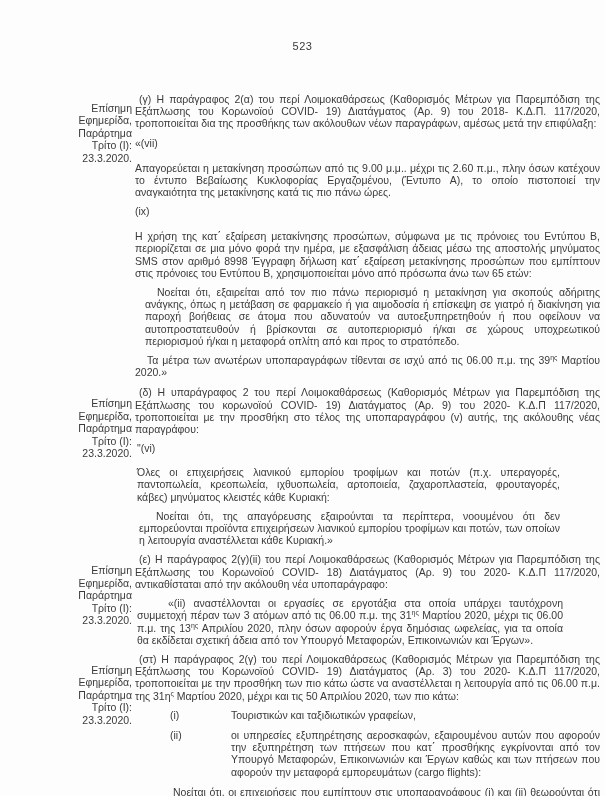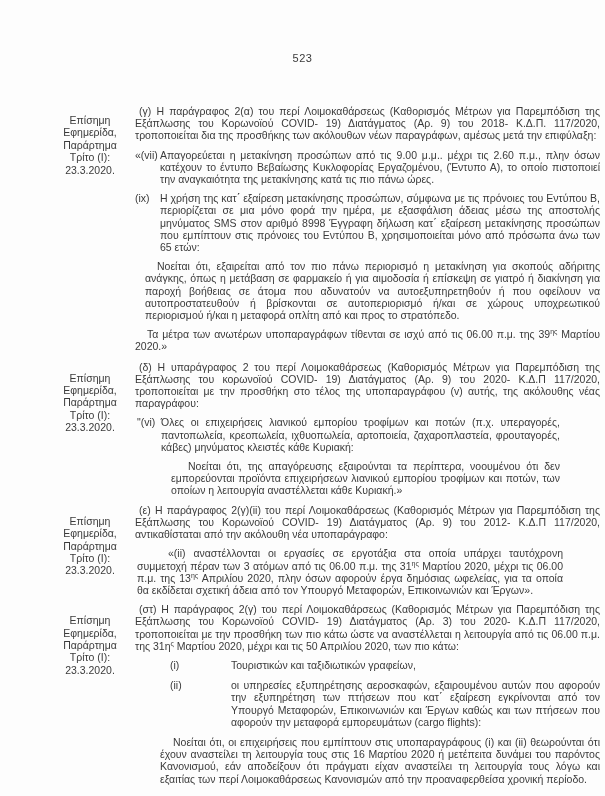--- a/index.html
+++ b/index.html
@@ -5,59 +5,59 @@
   html,body{margin:0;padding:0;}
   body{
     width:605px;height:796px;
     background:#fdfdfd;
     font-family:"Liberation Sans","DejaVu Sans",sans-serif;
     color:#3a3a3a;
     overflow:hidden;
   }
   .page{position:relative;width:605px;height:796px;}
   .page-number{
-    padding-top:52px;
+    padding-top:40px;
     text-align:center;
     font-size:11px;
     letter-spacing:0.5px;
   }
   .main{
     margin-left:135px;
     margin-right:5px;
     margin-top:41px;
     font-size:10.5px;
     line-height:12.2px;
   }
   .p{
     text-align:justify;
     margin:0 0 7px 0;
   }
   .lead{text-indent:4px;position:relative;}
   .ta-metra{text-indent:12px;margin-bottom:8px;}
-  .hang{display:flex;margin:0 0 7px 0;}
+  .hang{display:flex;margin:0 0 7px 0;flex-direction:column;}
   .hang .lbl{flex:0 0 25px;white-space:nowrap;}
   .hang .txt{flex:1;text-align:justify;}
   .block-vi{margin-left:2px;margin-right:40px;}
   .block-vi .lbl{flex:0 0 24px;}
   .note-l1{margin-left:10px;text-indent:12px;}
-  .note-l2{margin-left:36px;margin-right:40px;text-indent:17px;}
+  .note-l2{margin-left:4px;margin-right:40px;text-indent:17px;}
   .quote-ii{margin-left:2px;margin-right:37px;text-indent:31px;}
   .items{margin-left:35px;}
   .item{display:flex;margin:0 0 8px 0;}
   .item .lbl{flex:0 0 20px;}
   .item .txt{flex:1;text-align:justify;margin-left:41px;}
   .note-l3{margin-left:25px;text-indent:13px;}
   .margin-note{
     position:absolute;
     left:-87px;
     top:11px;
     width:84px;
     font-size:10.5px;
     line-height:12.4px;
-    text-align:center;
+    text-align:right;
     text-indent:0;
   }
   .margin-note span{display:block;}
   .mn-first{top:9px;}
   .sup{
     font-size:7px;
     vertical-align:super;
     line-height:0;
   }
 </style>
@@ -114,21 +114,21 @@
     <p class="p note-l2">Νοείται ότι, της απαγόρευσης εξαιρούνται τα περίπτερα, νοουμένου ότι δεν εμπορεύονται προϊόντα επιχειρήσεων λιανικού εμπορίου τροφίμων και ποτών, των οποίων η λειτουργία αναστέλλεται κάθε Κυριακή.»</p>
 
     <p class="p lead">
       <span class="margin-note">
         <span>Επίσημη</span>
         <span>Εφημερίδα,</span>
         <span>Παράρτημα</span>
         <span>Τρίτο (Ι):</span>
         <span>23.3.2020.</span>
       </span>
-      <span>(ε) Η παράγραφος 2(γ)(ii) του περί Λοιμοκαθάρσεως (Καθορισμός Μέτρων για Παρεμπόδιση της Εξάπλωσης του Κορωνοϊού COVID- 19) Διατάγματος (Αρ. 9) του 2012- Κ.Δ.Π 117/2020, αντικαθίσταται από την ακόλουθη νέα υποπαράγραφο:</span>
+      <span>(ε) Η παράγραφος 2(γ)(ii) του περί Λοιμοκαθάρσεως (Καθορισμός Μέτρων για Παρεμπόδιση της Εξάπλωσης του Κορωνοϊού COVID- 18) Διατάγματος (Αρ. 9) του 2020- Κ.Δ.Π 117/2020, αντικαθίσταται από την ακόλουθη νέα υποπαράγραφο:</span>
     </p>
 
     <p class="p quote-ii"><span>«(ii) αναστέλλονται οι εργασίες σε εργοτάξια στα οποία υπάρχει ταυτόχρονη συμμετοχή πέραν των 3 ατόμων από τις 06.00 π.μ. της 31</span><span class="sup">ης</span><span> Μαρτίου 2020, μέχρι τις 06.00 π.μ. της 13</span><span class="sup">ης</span><span> Απριλίου 2020, πλην όσων αφορούν έργα δημόσιας ωφελείας, για τα οποία θα εκδίδεται σχετική άδεια από τον Υπουργό Μεταφορών, Επικοινωνιών και Έργων».</span></p>
 
     <p class="p lead">
       <span class="margin-note">
         <span>Επίσημη</span>
         <span>Εφημερίδα,</span>
         <span>Παράρτημα</span>
         <span>Τρίτο (Ι):</span>
@@ -137,20 +137,20 @@
       <span>(στ) Η παράγραφος 2(γ) του περί Λοιμοκαθάρσεως (Καθορισμός Μέτρων για Παρεμπόδιση της Εξάπλωσης του Κορωνοϊού COVID- 19) Διατάγματος (Αρ. 3) του 2020- Κ.Δ.Π 117/2020, τροποποιείται με την προσθήκη των πιο κάτω ώστε να αναστέλλεται η λειτουργία από τις 06.00 π.μ. της 31η</span><span class="sup">ς</span><span> Μαρτίου 2020, μέχρι και τις 50 Απριλίου 2020, των πιο κάτω:</span>
     </p>
 
     <div class="items">
       <div class="item">
         <span class="lbl">(i)</span>
         <span class="txt">Τουριστικών και ταξιδιωτικών γραφείων,</span>
       </div>
       <div class="item">
         <span class="lbl">(ii)</span>
-        <span class="txt">οι υπηρεσίες εξυπηρέτησης αεροσκαφών, εξαιρουμένου αυτών που αφορούν την εξυπηρέτηση των πτήσεων που κατ΄ εξαίρεση εγκρίνονται από τον Υπουργό Μεταφορών, Επικοινωνιών και Έργων καθώς και των πτήσεων που αφορούν την μεταφορά εμπορευμάτων (cargo flights):</span>
+        <span class="txt">οι υπηρεσίες εξυπηρέτησης αεροσκαφών, εξαιρουμένου αυτών που αφορούν την εξυπηρέτηση των πτήσεων που κατ΄ προσθήκης εγκρίνονται από τον Υπουργό Μεταφορών, Επικοινωνιών και Έργων καθώς και των πτήσεων που αφορούν την μεταφορά εμπορευμάτων (cargo flights):</span>
       </div>
     </div>
 
     <p class="p note-l3">Νοείται ότι, οι επιχειρήσεις που εμπίπτουν στις υποπαραγράφους (i) και (ii) θεωρούνται ότι έχουν αναστείλει τη λειτουργία τους στις 16 Μαρτίου 2020 ή μετέπειτα δυνάμει του παρόντος Κανονισμού, εάν αποδείξουν ότι πράγματι είχαν αναστείλει τη λειτουργία τους λόγω και εξαιτίας των περί Λοιμοκαθάρσεως Κανονισμών από την προαναφερθείσα χρονική περίοδο.</p>
 
   </div>
 </div>
 
 </body></html>

